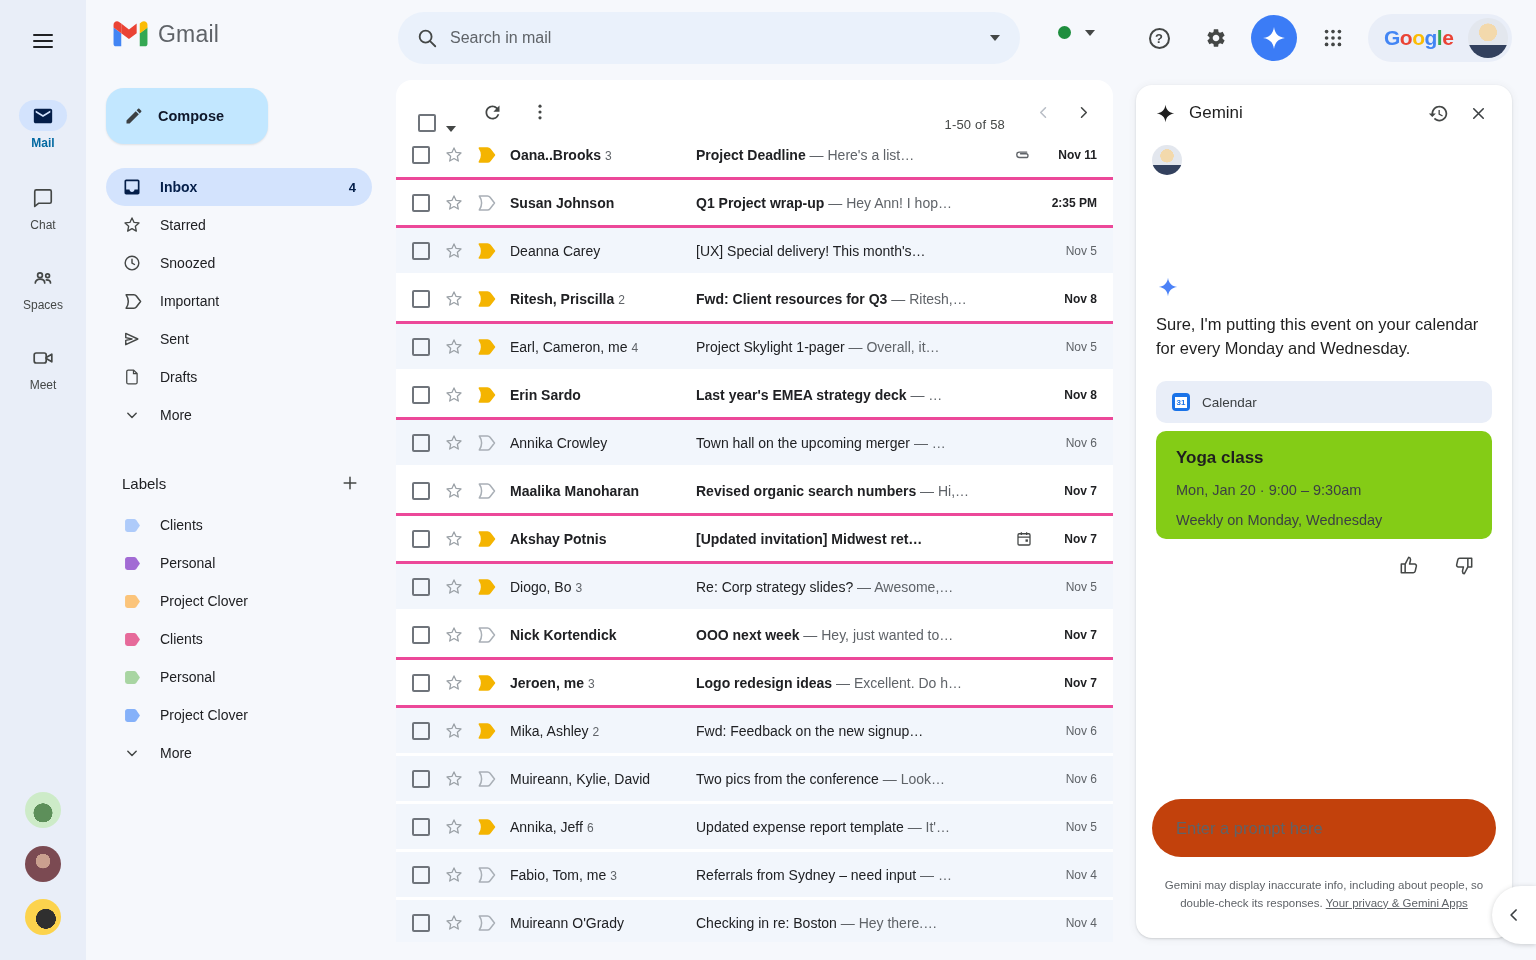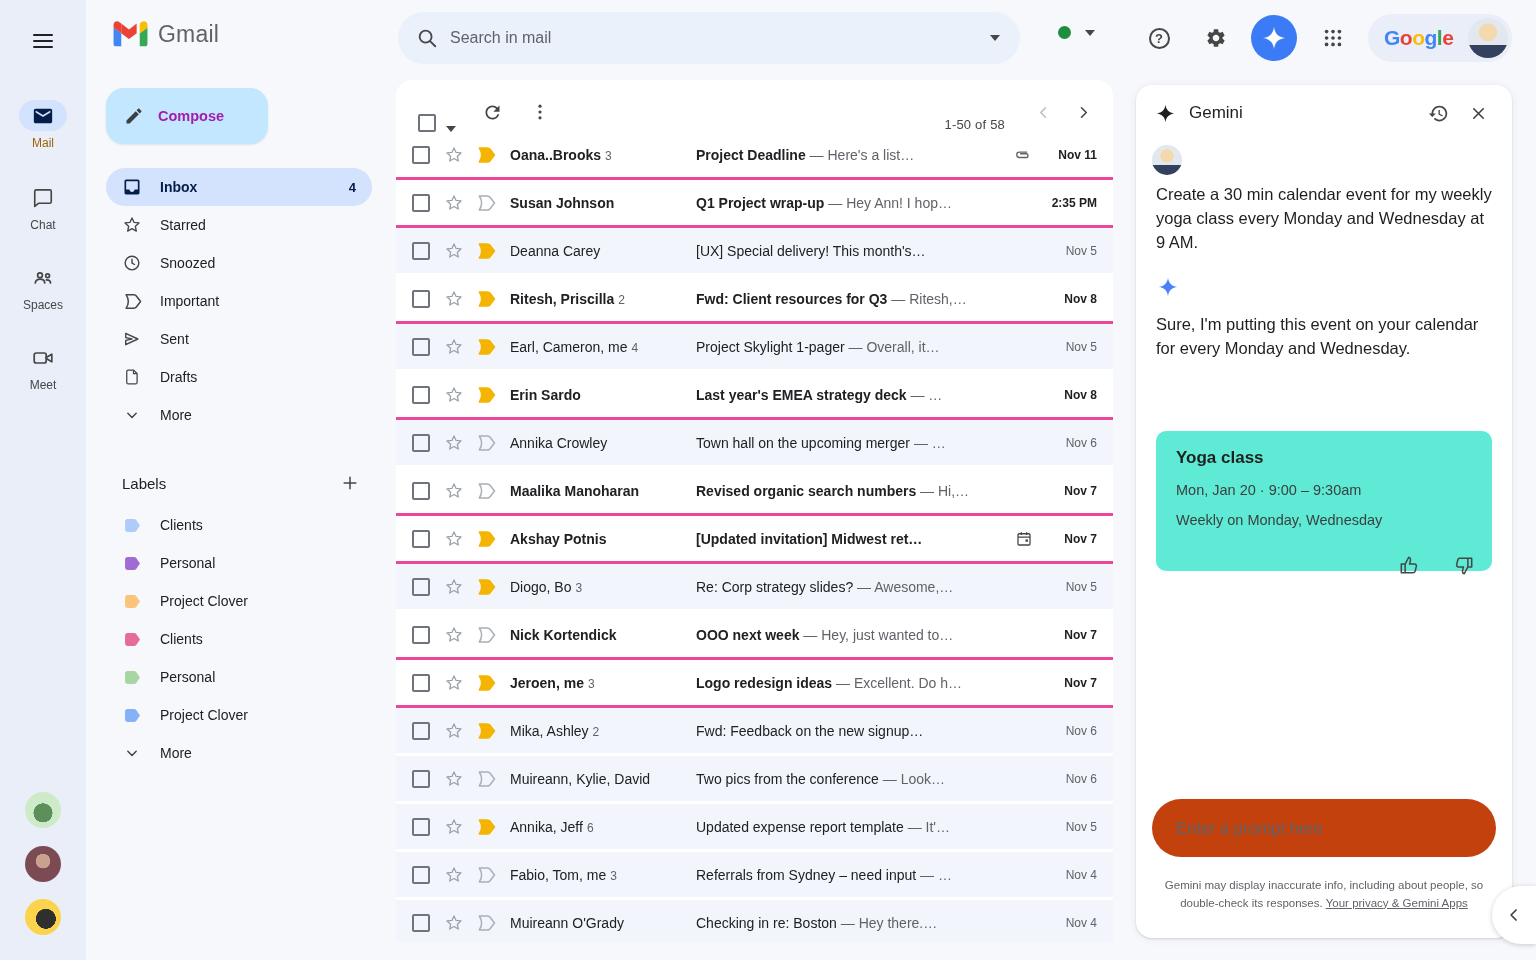--- a/index.html
+++ b/index.html
@@ -9,21 +9,21 @@
 
   
   #rail{position:absolute;left:0;top:0;width:86px;height:960px;background:#e9eef8}
   .hamburger{position:absolute;top:20px;left:22px;width:42px;height:42px;border-radius:50%;
     display:flex;align-items:center;justify-content:center;cursor:pointer}
   .rail-item{position:absolute;left:0;width:86px;text-align:center;cursor:pointer}
   .rail-pill{width:48px;height:31px;border-radius:16px;margin:0 auto;display:flex;
     align-items:center;justify-content:center}
   .rail-item.active .rail-pill{background:#d3e3fd}
   .rail-label{font-size:12px;color:#444746;margin-top:5px}
-  .rail-item.active .rail-label{color:#a16207;font-weight:400}
+  .rail-item.active .rail-label{color:#0369a1;font-weight:700}
   .rail-avatar{position:absolute;left:25px;width:36px;height:36px;border-radius:50%;cursor:pointer}
 
   
   #topbar{position:absolute;left:86px;top:0;right:0;height:76px}
   .gmail-logo{position:absolute;left:26px;top:20px;display:flex;align-items:center;gap:9px}
   .gmail-logo .wordmark{font-size:23px;color:#5f6368;letter-spacing:.2px}
   .searchbar{position:absolute;left:312px;top:12px;width:622px;height:52px;border-radius:26px;
     background:#eaf1fb;display:flex;align-items:center;padding:0 20px 0 6px}
   .search-btn{width:46px;height:46px;border-radius:50%;display:flex;align-items:center;justify-content:center;cursor:pointer}
   .searchbar input{flex:1;border:none;outline:none;background:transparent;font-size:16px;
@@ -43,21 +43,21 @@
     background:#e9eef8;display:flex;align-items:center;padding:0 4px 0 16px;cursor:pointer}
   .google-word{font-size:21px;font-weight:700;letter-spacing:-.5px;display:flex}
   .avatar-photo{width:40px;height:40px;border-radius:50%;margin-left:auto;
     background:radial-gradient(circle at 50% 36%,#f3d9ac 0 27%,transparent 28%),
                linear-gradient(180deg,#e3e7ee 0 68%,#33415e 68%)}
 
   
   #sidebar{position:absolute;left:86px;top:76px;width:310px;bottom:0}
   .compose{position:absolute;left:20px;top:12px;width:162px;height:56px;border-radius:18px;
     background:#c2e7ff;display:flex;align-items:center;gap:14px;padding-left:18px;
-    font-size:14.5px;font-weight:600;color:#a21caf;cursor:pointer;box-shadow:0 1px 2px rgba(60,64,67,.12)}
+    font-size:14.5px;font-weight:600;color:#0f172a;cursor:pointer;box-shadow:0 1px 2px rgba(60,64,67,.12)}
   .nav{position:absolute;left:20px;top:92px;width:266px}
   .nav-item{height:38px;border-radius:19px;display:flex;align-items:center;padding:0 16px;
     font-size:14px;color:#202124;cursor:pointer}
   .nav-item .nicon{width:20px;margin-right:18px;display:flex;justify-content:center}
   .nav-item.active{background:#d3e3fd;font-weight:700;color:#041e49}
   .nav-count{margin-left:auto;font-size:13px;font-weight:700;color:#041e49}
   .labels-header{position:absolute;left:20px;top:388px;width:266px;height:38px;display:flex;
     align-items:center;padding:0 12px 0 16px;font-size:15px;font-weight:500;color:#202124}
   .labels-add{margin-left:auto;cursor:pointer;display:flex}
   .labels{position:absolute;left:20px;top:430px;width:266px}
@@ -105,21 +105,21 @@
                linear-gradient(180deg,#e3e7ee 0 68%,#33415e 68%)}
   .gprompt{position:absolute;top:98px;left:20px;width:336px;font-size:16.5px;line-height:1.45;color:#1f1f1f}
   .gsparkle{position:absolute;top:192px;left:22px}
   .gresp{position:absolute;top:228px;left:20px;width:340px;font-size:16.5px;line-height:1.45;color:#1f1f1f}
   .gchip{position:absolute;top:296px;left:20px;width:336px;height:42px;background:#e9eef8;
     border-radius:10px;display:flex;align-items:center;gap:12px;padding-left:16px;
     font-size:13.5px;color:#3c4043;cursor:pointer}
   .cal-ic{width:18px;height:18px;position:relative;border-radius:4px;background:#1a73e8;flex:none}
   .cal-ic .inner{position:absolute;left:3px;top:4px;right:3px;bottom:3px;background:#fff;
     display:flex;align-items:center;justify-content:center;font-size:8px;font-weight:700;color:#1a73e8}
-  .gcard{position:absolute;top:346px;left:20px;width:336px;height:140px;background:#5eead4;
+  .gcard{position:absolute;top:346px;left:20px;width:336px;height:108px;background:#84cc16;
     border-radius:10px;padding:17px 0 0 20px;cursor:pointer}
   .gcard-title{font-size:17px;font-weight:700;color:#1f1f1f}
   .gcard-line{font-size:14.5px;color:#3c4043;margin-top:14px}
   .gthumbs{position:absolute;top:466px;right:34px;display:flex;gap:28px}
   .gthumbs .gico{width:28px;height:28px}
   .ginput{position:absolute;top:714px;left:16px;width:344px;height:58px;border-radius:29px;
     background:#c2410c;display:flex;align-items:center;padding-left:24px;cursor:text}
   .ginput input{border:none;outline:none;background:transparent;font-size:16.5px;width:290px;
     color:#1f1f1f;font-family:"Liberation Sans",sans-serif}
   .ginput input::placeholder{color:#5f6368;opacity:1}
@@ -709,27 +709,34 @@
         </svg>
       </span>
     <span class="gico">
       <svg width="19" height="19" viewBox="0 0 24 24">
         <path d="M6 6l12 12M18 6L6 18" stroke="#3c4043" stroke-width="2" stroke-linecap="round"></path>
         </svg>
       </span>
   </div>
 
   <div class="guser"></div>
-  <div class="gprompt">Create a 30 min calendar event for my weekly yoga class every Monday and Wednesday at 9 AM.</div>
 
   <svg class="gsparkle" width="20" height="20" viewBox="0 0 24 24">
     <path fill="#4c82f7" d="M12 1c.8 6.5 4.5 10.2 11 11-6.5.8-10.2 4.5-11 11-.8-6.5-4.5-10.2-11-11 6.5-.8 10.2-4.5 11-11z"></path>
     </svg>
   <div class="gresp">Sure, I'm putting this event on your calendar for every Monday and Wednesday.</div>
 
+  <div class="gchip">
+    <span class="cal-ic">
+      <span class="inner">
+          <span>31</span>
+        </span>
+      </span>
+    <span>Calendar</span>
+  </div>
 
   <div class="gcard">
     <div class="gcard-title">Yoga class</div>
     <div class="gcard-line">Mon, Jan 20 · 9:00 – 9:30am</div>
     <div class="gcard-line">Weekly on Monday, Wednesday</div>
   </div>
 
   <div class="gthumbs">
     <span class="gico">
       <svg width="23" height="23" viewBox="0 0 24 24">

